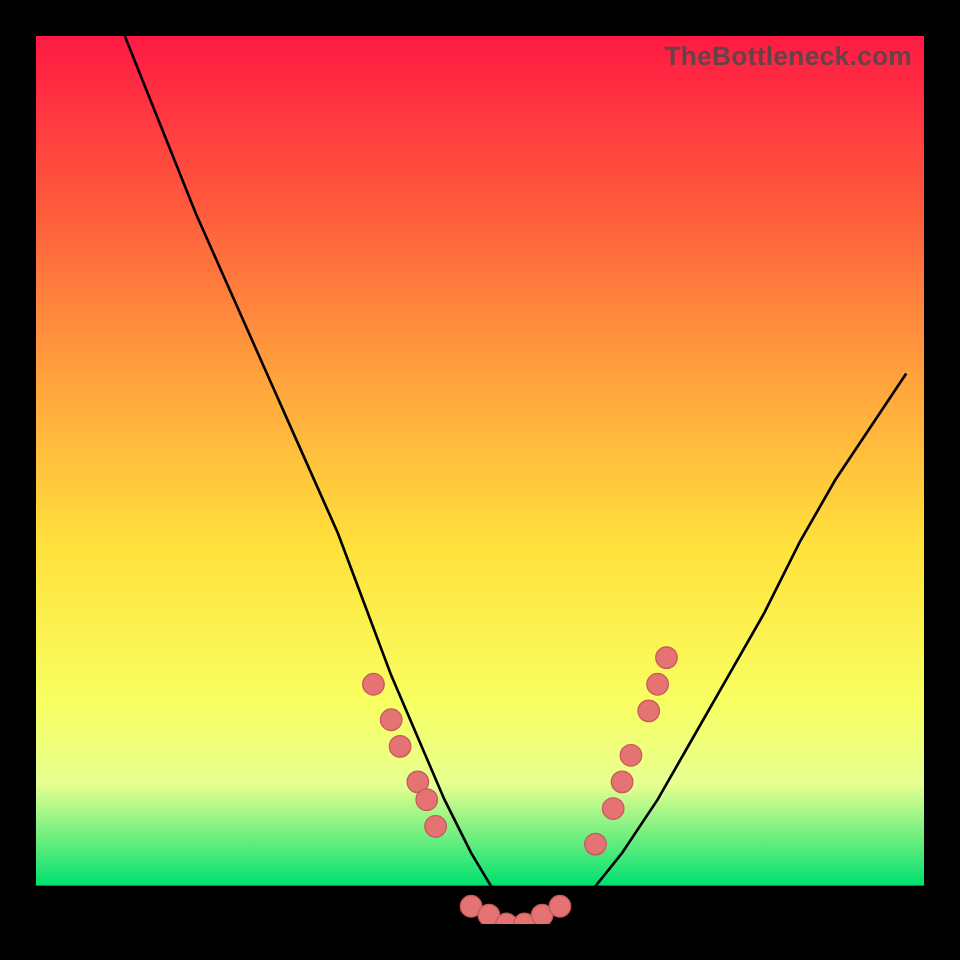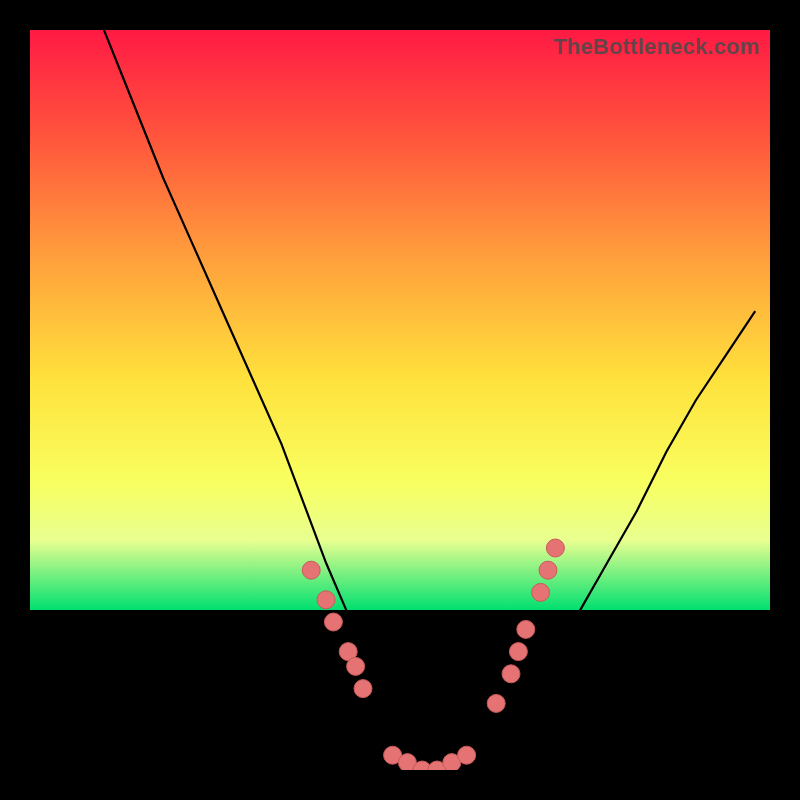--- a/index.html
+++ b/index.html
@@ -8,21 +8,21 @@
     width: 800px;
     height: 800px;
     background: #000;
     overflow: hidden;
   }
   .frame {
     position: absolute;
     left: 30px;
     top: 30px;
     width: 740px;
-    height: 580px;
+    height: 708px;
     background: linear-gradient(to bottom,
       #ff1a44 0%,
       #ff5a3c 20%,
       #ffa23c 40%,
       #ffe13c 60%,
       #f8ff60 78%,
       #e8ff90 88%,
       #00e070 100%
     );
   }

